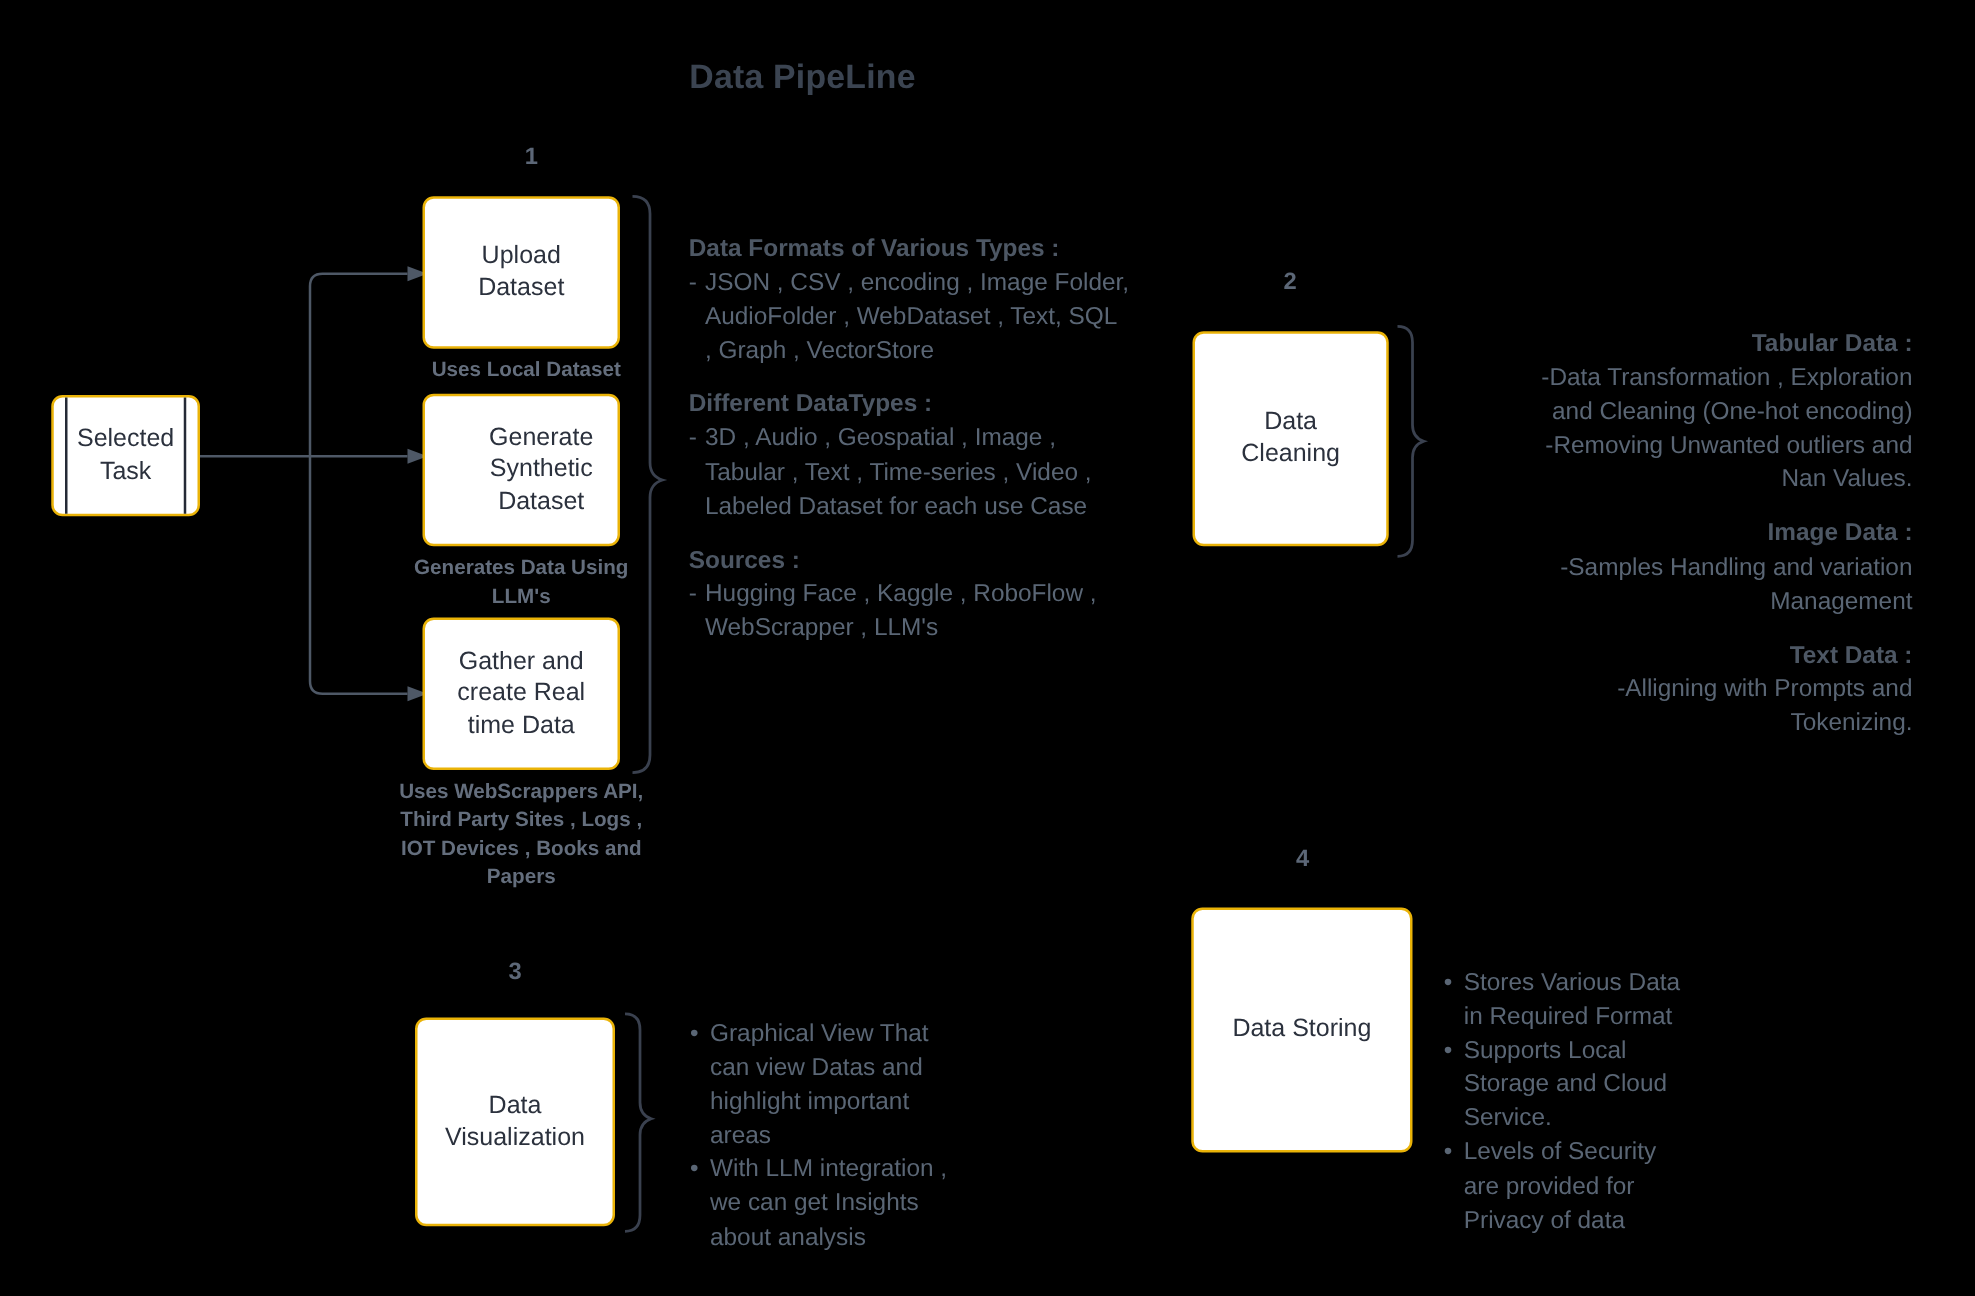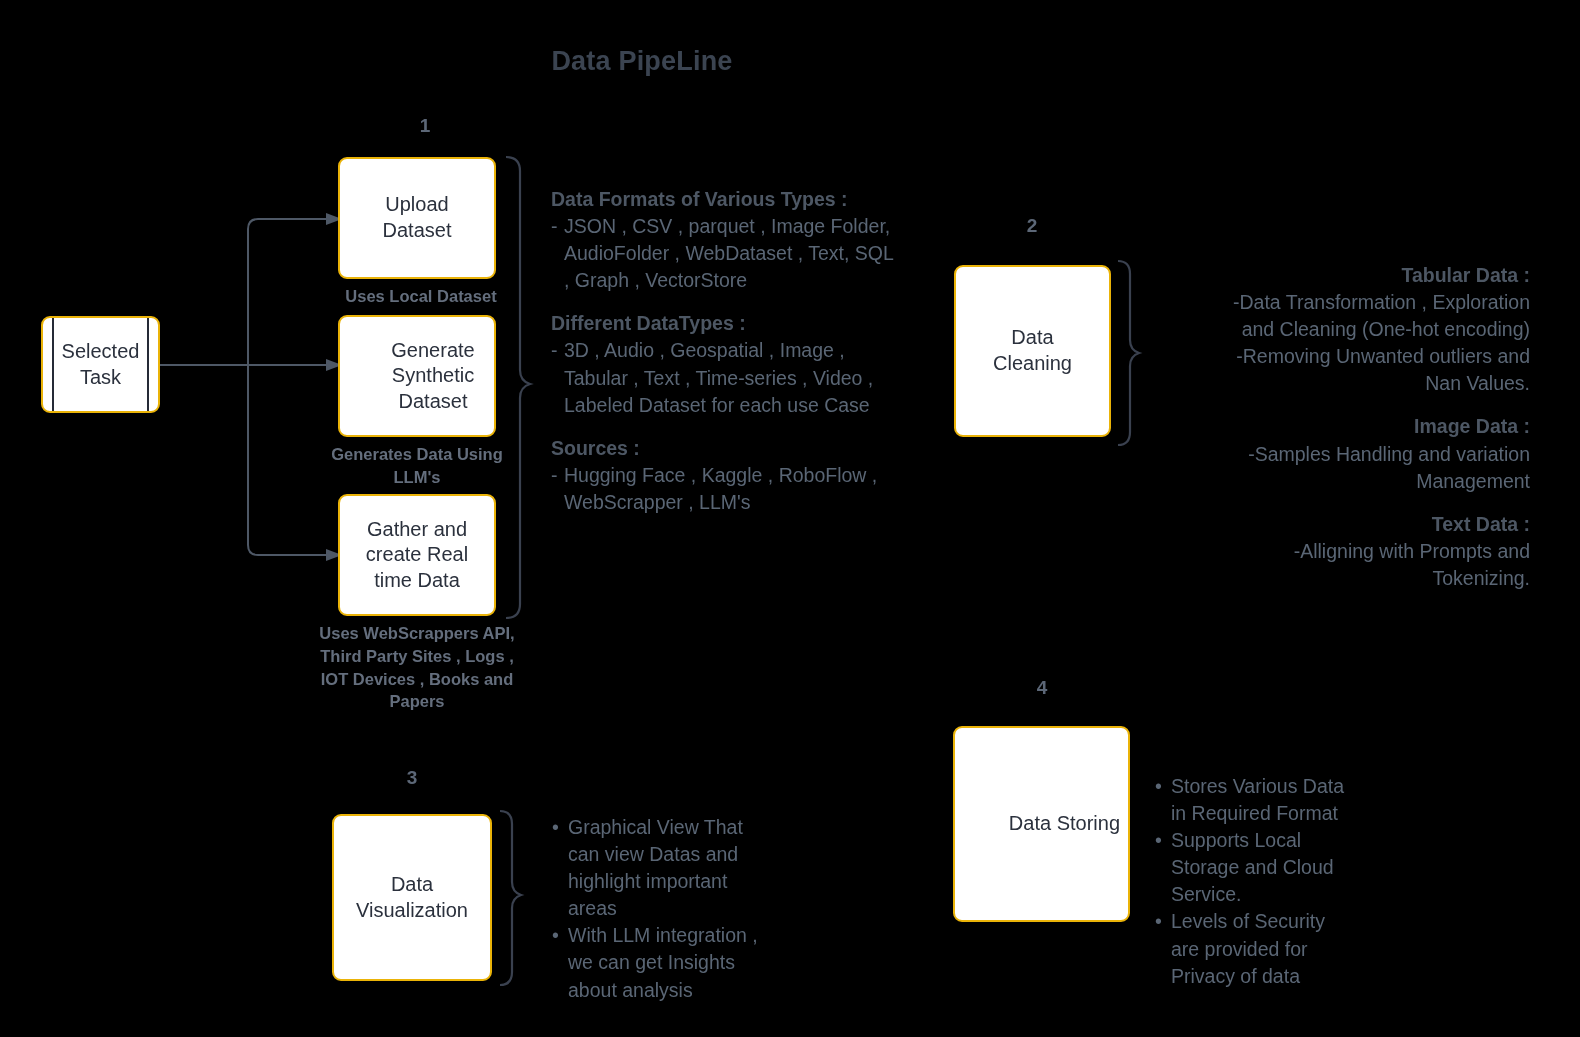--- a/index.html
+++ b/index.html
@@ -178,21 +178,21 @@
   </div>
   <div class="abs caption" style="left:286px; top:622px; width:262px;">
     <span>Uses WebScrappers API,</span><br>
     <span>Third Party Sites , Logs ,</span><br>
     <span>IOT Devices , Books and</span><br>
     <span>Papers</span>
   </div>
 
   <div class="abs ann" style="left:551px; top:186px; width:420px;">
     <span class="hd">Data Formats of Various Types :</span>
-    <span class="li"><span class="dash">-</span><span class="txt">JSON , CSV , parquet , Image Folder,</span></span>
+    <span class="li"><span class="dash">-</span><span class="txt">JSON , CSV , encoding , Image Folder,</span></span>
     <span class="li"><span class="dash">&nbsp;</span><span class="txt">AudioFolder , WebDataset , Text, SQL</span></span>
     <span class="li"><span class="dash">&nbsp;</span><span class="txt">, Graph ,  VectorStore</span></span>
     <span class="gap"></span>
     <span class="hd">Different DataTypes :</span>
     <span class="li"><span class="dash">-</span><span class="txt">3D , Audio , Geospatial , Image ,</span></span>
     <span class="li"><span class="dash">&nbsp;</span><span class="txt">Tabular , Text , Time-series , Video ,</span></span>
     <span class="li"><span class="dash">&nbsp;</span><span class="txt">Labeled Dataset for each use Case</span></span>
     <span class="gap"></span>
     <span class="hd">Sources :</span>
     <span class="li"><span class="dash">-</span><span class="txt">Hugging Face , Kaggle , RoboFlow ,</span></span>
@@ -242,21 +242,21 @@
     </span>
     <span class="bi">
       <span>With LLM integration ,</span><br>
       <span>we can get Insights</span><br>
       <span>about analysis</span>
     </span>
   </div>
 
   <div class="abs step-num" style="left:987px; top:677px; width:110px;">4</div>
 
-  <div class="abs node" style="left:953px; top:726px; width:177px; height:196px;justify-content:flex-end;">
+  <div class="abs node" style="left:953px; top:726px; width:177px; height:196px;">
     <span class="node-label">Data Storing</span>
   </div>
 
   <div class="abs blist" style="left:1154px; top:731px; width:270px;margin-top:42px;">
     <span class="bi">
       <span>Stores Various Data</span><br>
       <span>in Required Format</span>
     </span>
     <span class="bi">
       <span>Supports Local</span><br>

